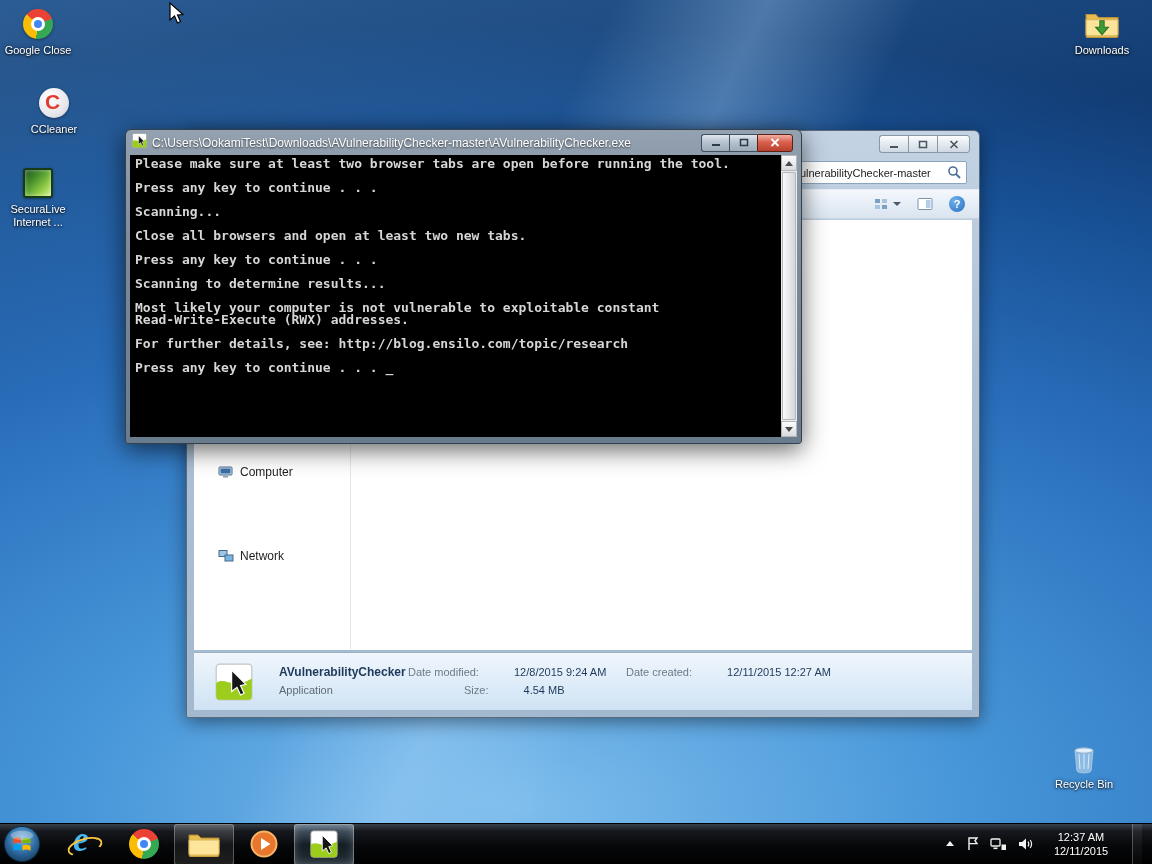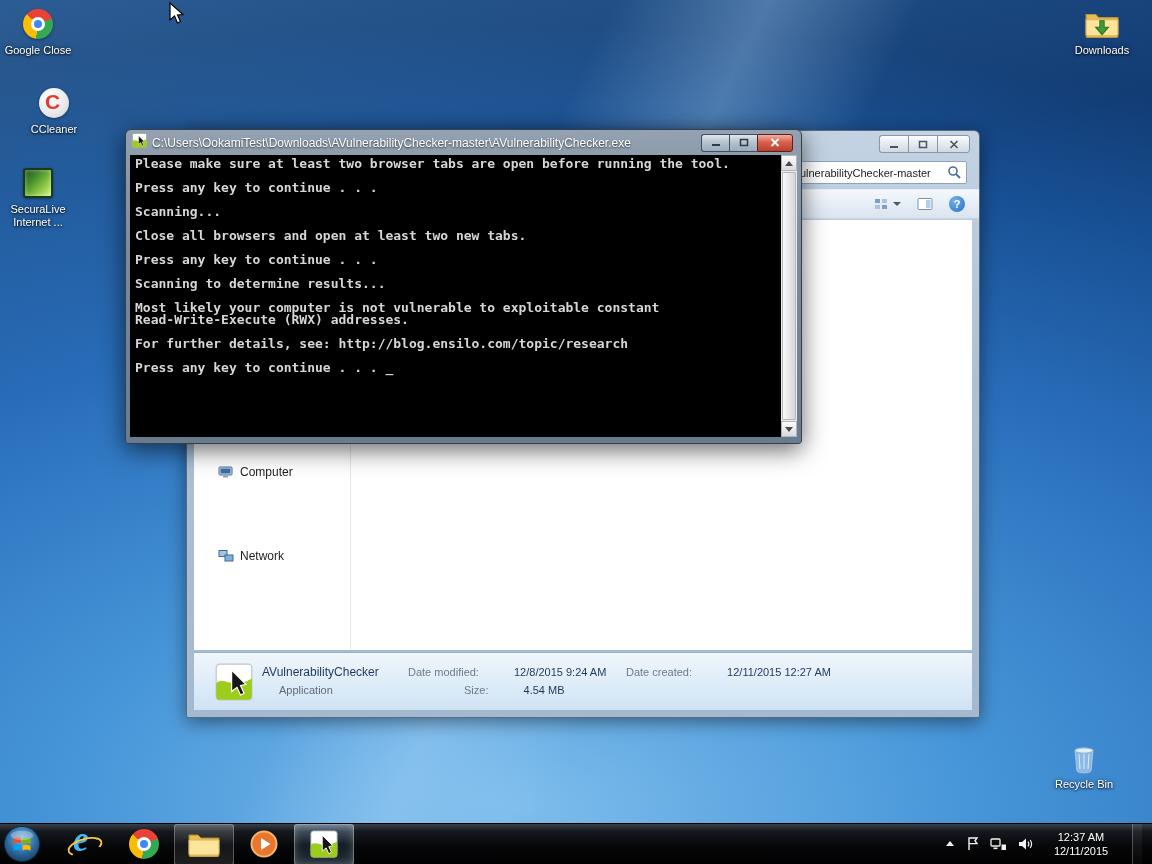--- a/index.html
+++ b/index.html
@@ -66,21 +66,21 @@
   .col-sep { position:absolute; top:0; height:23px; width:1px; background:#dfe6ee; }
   .h-size { position:absolute; left:521px; top:5px; }
   .exp-row { position:absolute; left:0; width:594px; height:21px; font-size:11px; color:#1e1e1e; }
   .exp-row.selected { background:linear-gradient(#e3f2fd,#cbe8f6); border:1px solid #9bc8e8; border-radius:2px; }
   .cell-type { position:absolute; left:452px; top:4px; }
   .cell-size { position:absolute; left:505px; width:80px; top:4px; text-align:right; }
   .exp-details { position:absolute; left:7px; right:7px; bottom:7px; height:58px;
     background:linear-gradient(#f0f6fc,#dcebf8 60%,#cfe2f3);
     border-top:1px solid #98b1c8; font-size:11px; }
   .d-icon { position:absolute; left:21px; top:10px; }
-  .d-name { position:absolute; left:68px; top:12px; color:#1e395b; font-size:12px; }
+  .d-name { position:absolute; left:85px; top:12px; color:#1e395b; font-size:12px;font-weight:bold; }
   .d-type { position:absolute; left:85px; top:31px; color:#5f6b76; }
   .d-dm { position:absolute; left:214px; top:13px; }
   .d-size { position:absolute; left:270px; top:31px; }
   .d-dc { position:absolute; left:432px; top:13px; }
   .d-label { color:#6d7a87; }
   .d-val { color:#1e395b;margin-left:32px; }
 
   
   .console { position:absolute; left:125px; top:129px; width:677px; height:315px;
     background:linear-gradient(#93a1b0,#7a8a9a 40%,#697c8e);

